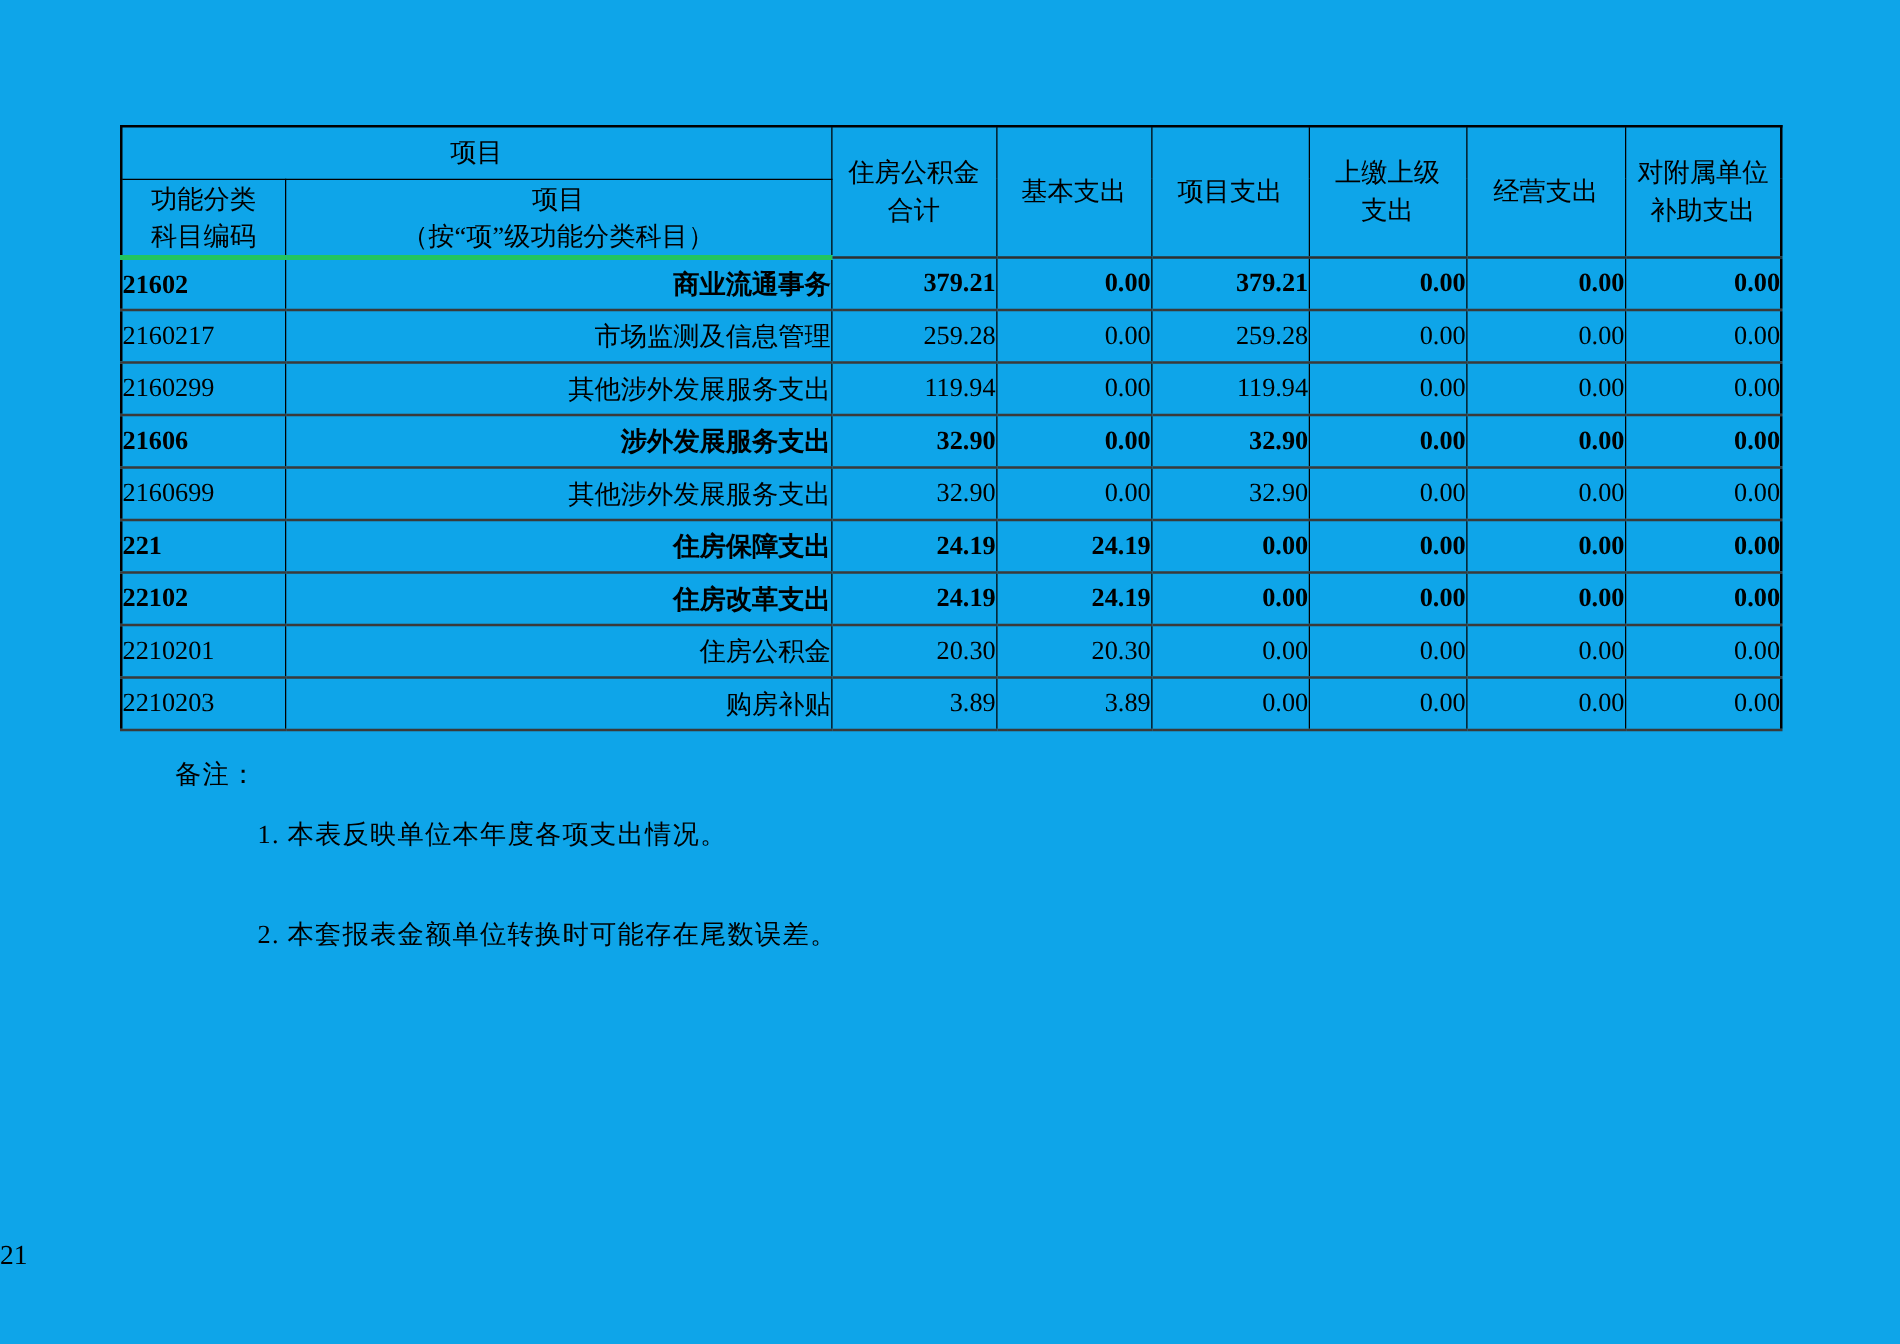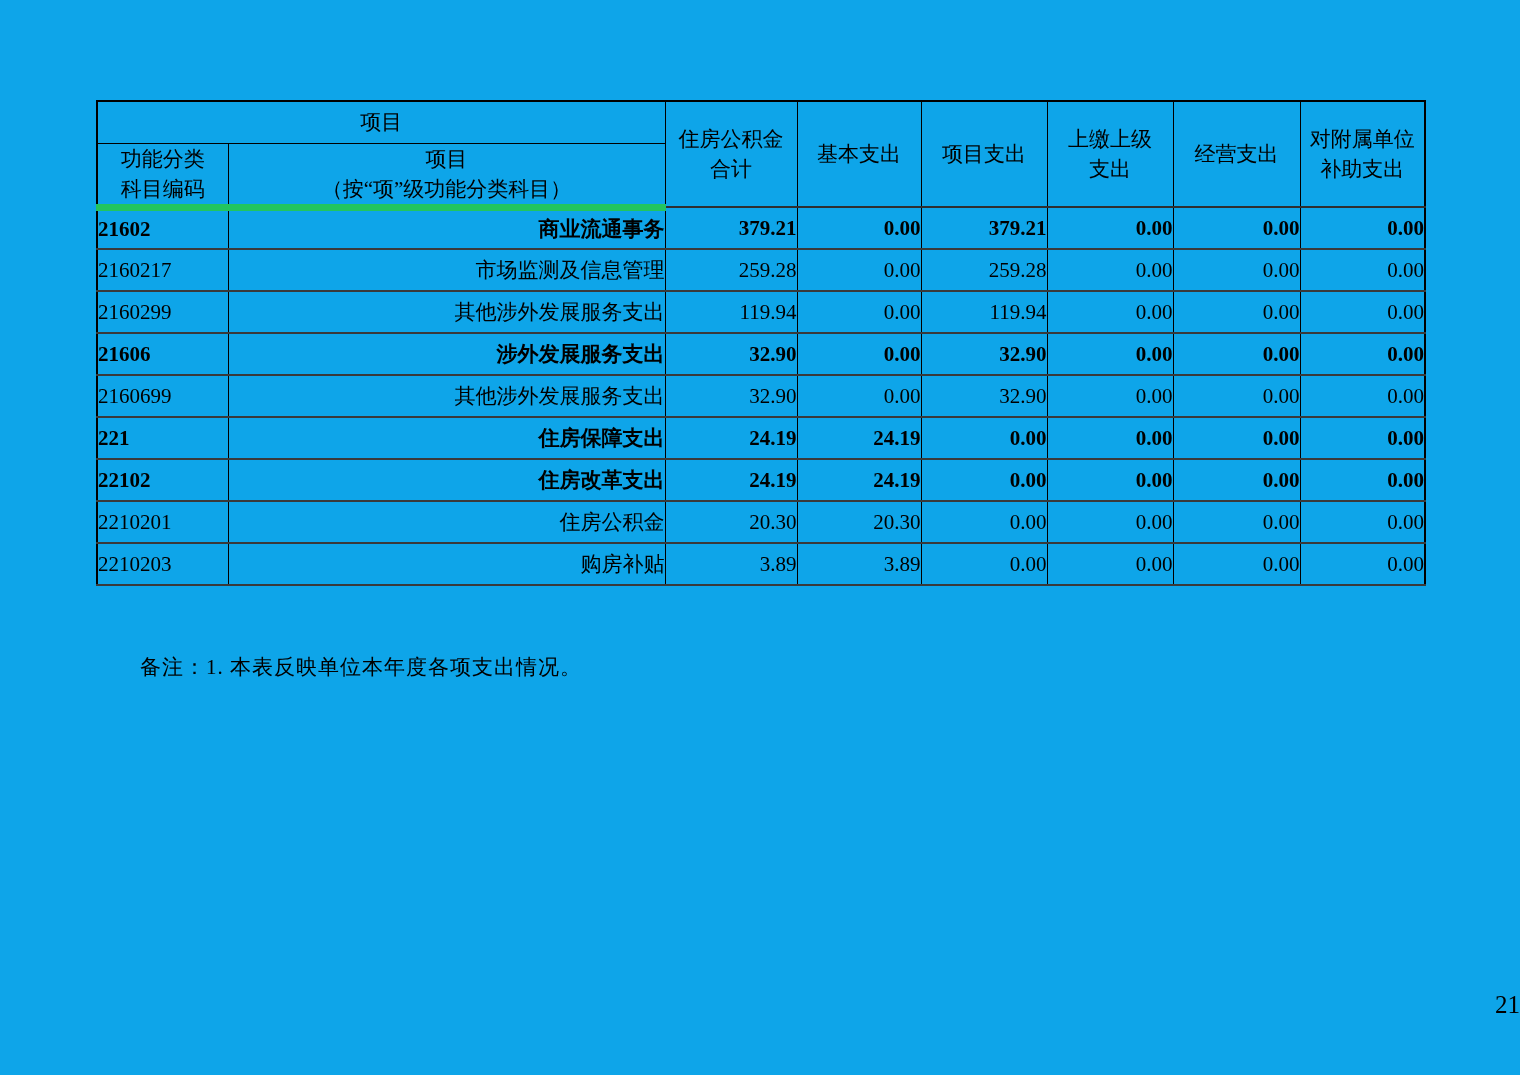--- a/index.html
+++ b/index.html
@@ -40,21 +40,21 @@
     text-align: center;
     vertical-align: middle;
     white-space: pre-line;
     line-height: 30px;
     border-top: 1px solid #000000;
     border-bottom: 1px solid #000000;
   }
   .budget-table tr.h1 { height: 42px; }
   .budget-table tr.h2 { height: 62px; }
   .budget-table thead th.vhead { border-bottom: 2px solid #2f2f2f; }
-  .budget-table thead tr.h2 th { border-bottom: 7px solid #22c55e; }
+  .budget-table thead tr.h2 th { border-bottom: 4px solid #22c55e; }
   .budget-table tbody tr { height: 42px; }
   .budget-table tbody td {
     border-top: 2px solid #3a3a3a;
     border-bottom: 2px solid #3a3a3a;
     vertical-align: middle;
   }
   .code-cell {
     text-align: left;
     padding-left: 10px;
   }
@@ -65,34 +65,34 @@
   .value-cell {
     text-align: right;
     padding-right: 12px;
   }
   tr.section-row td { font-weight: bold; font-family: Liberation Serif, serif; }
   .notes {
     position: absolute;
     left: 140px;
     top: 603px;
     display: flex;
-    align-items: flex-end;
+    align-items: flex-start;
     font-size: 21px;
     line-height: 32px;
     letter-spacing: 1px;
   }
   .notes-label { white-space: nowrap; }
   .note-line { white-space: nowrap; margin-top: 48px; }
   .page-number {
     position: absolute;
     top: 991px;
     left: 0;
     width: 100%;
-    text-align: right;
-    font-size: 25px;
+    text-align: left;
+    font-size: 22px;
   }
 </style>
 </head>
 <body>
 
 <div class="sheet">
 
   <table class="budget-table">
     <colgroup>
       <col style="width:131px">
@@ -215,18 +215,19 @@
           <td class="value-cell">0.00</td>
           <td class="value-cell">0.00</td>
         </tr>
       </tbody>
   </table>
 
   <div class="notes">
     <span class="notes-label">备注：</span>
     <div class="notes-lines">
       <div class="note-line">1. 本表反映单位本年度各项支出情况。</div>
+      <div class="note-line">2. 本套报表金额单位转换时可能存在尾数误差。</div>
     </div>
   </div>
 
   <div class="page-number">21</div>
 
 </div>
 
 </body></html>

